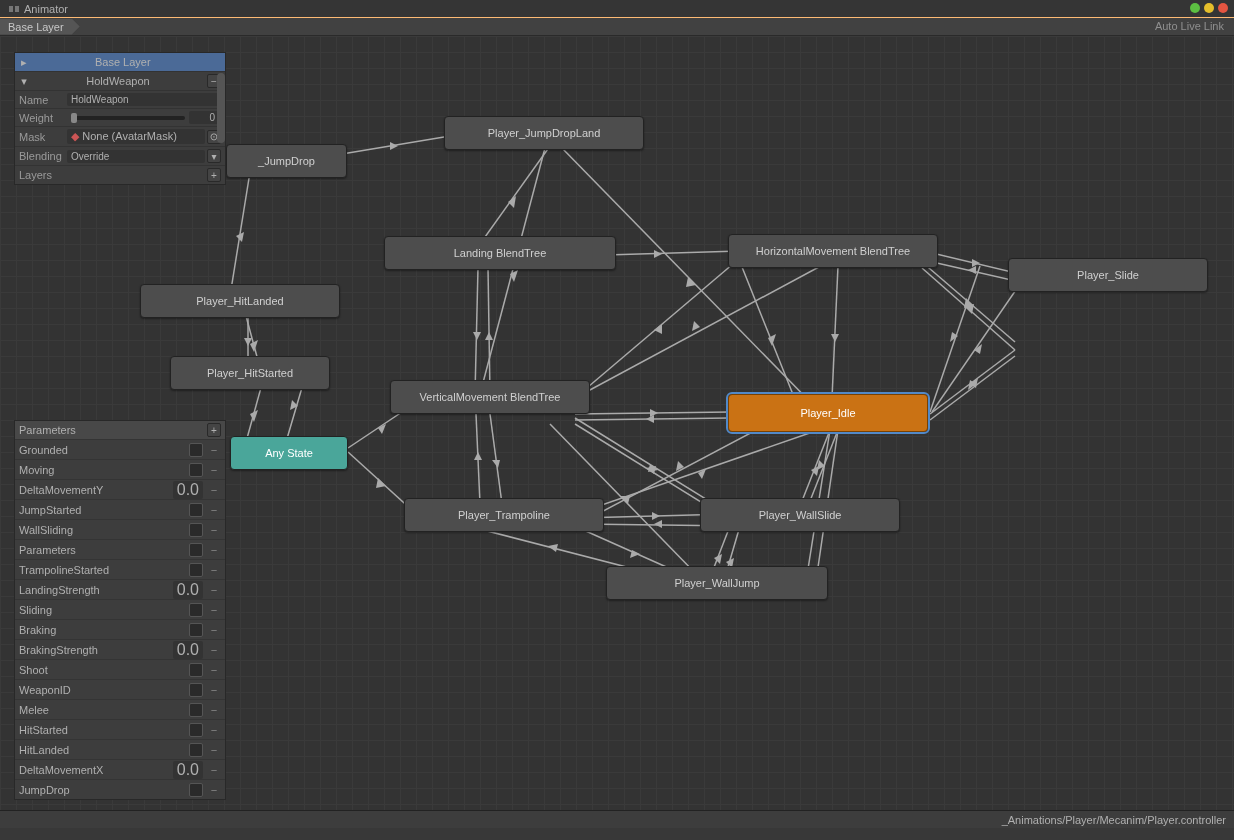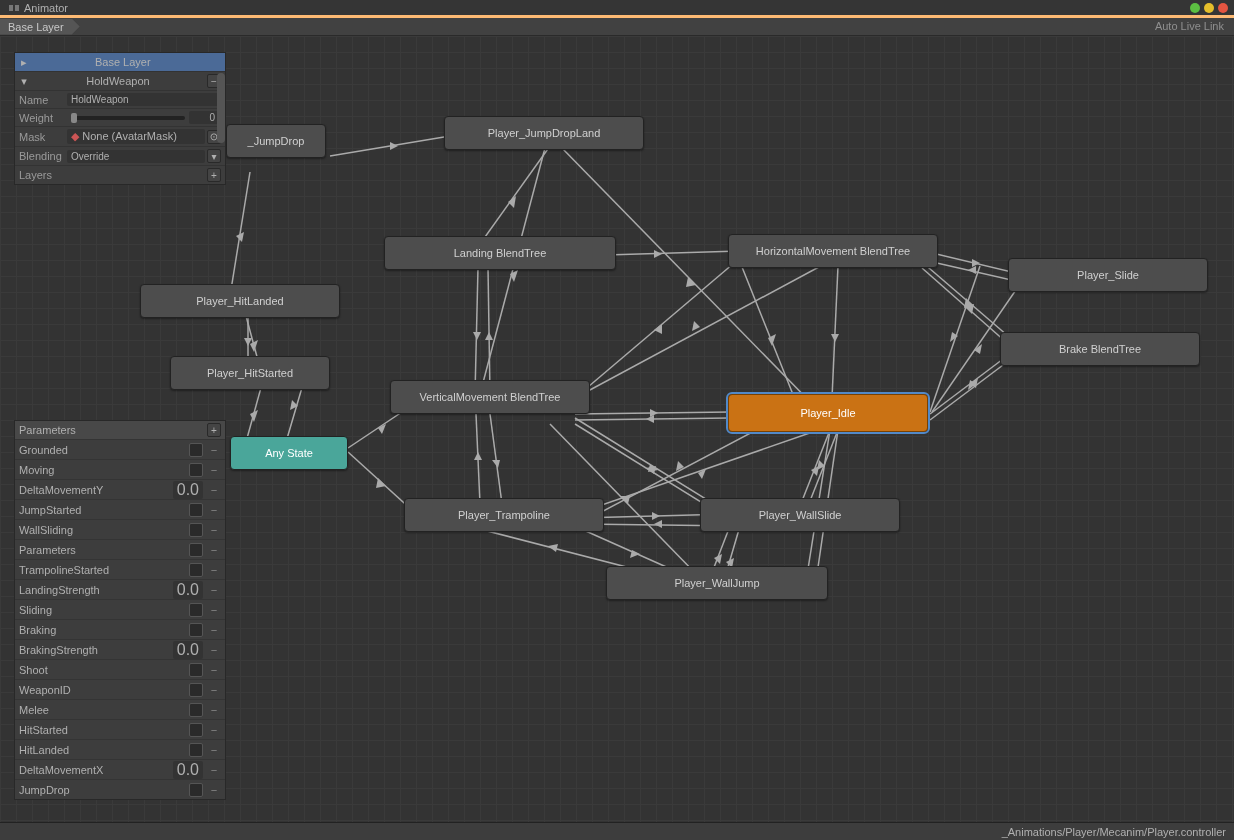--- a/index.html
+++ b/index.html
@@ -1,32 +1,32 @@
 <!DOCTYPE html>
 <html><head>
 <meta charset="utf-8">
 <style>
 * { box-sizing: border-box; margin: 0; padding: 0; font-family: "Lucida Grande", Arial, sans-serif; font-size: 11px; color: #b0b0b0; }
 body { background: #2a2a2a; width: 1234px; height: 840px; overflow: hidden; position: relative; }
 .window { position: relative; width: 1234px; height: 840px; background: #383838; }
-.titlebar { height: 18px; background: #353535; border-bottom: 3px solid #fdba74; display: flex; align-items: center; padding-left: 8px; }
+.titlebar { height: 18px; background: #353535; border-bottom: 1px solid #fdba74; display: flex; align-items: center; padding-left: 8px; }
 .titlebar .window-icon { width: 12px; height: 12px; margin-right: 4px; display: flex; align-items: center; justify-content: center; }
 .titlebar .title { font-size: 11px; }
 .traffic { position: absolute; right: 6px; top: 3px; display: flex; gap: 4px; }
 .traffic span { width: 10px; height: 10px; border-radius: 50%; display: inline-block; }
 .dot-green { background: #5cbf42; }
 .dot-yellow { background: #e5be2b; }
 .dot-red { background: #e55541; }
 .toolbar { height: 18px; background: #414141; display: flex; align-items: stretch; justify-content: space-between; border-bottom: 1px solid #2a2a2a; }
 .breadcrumb { display: flex; align-items: center; }
 .breadcrumb .crumb { padding: 2px 16px 2px 8px; background: #555; font-size: 11px; color: #c8c8c8; position: relative; clip-path: polygon(0 0, calc(100% - 8px) 0, 100% 50%, calc(100% - 8px) 100%, 0 100%); }
 .livelink { padding: 2px 10px; font-size: 11px; color: #8f8f8f; }
 .content { position: absolute; top: 36px; left: 0; right: 0; bottom: 18px; }
 .graph { position: absolute; inset: 0; background: #333; background-image: linear-gradient(#3a3a3a 1px, transparent 1px), linear-gradient(90deg, #3a3a3a 1px, transparent 1px); background-size: 16px 16px; }
-.footerbar { position: absolute; bottom: 0; left: 0; right: 0; height: 18px; background: #3d3d3d; border-top: 1px solid #222; display: flex; align-items: center; justify-content: flex-end; padding-right: 8px; font-size: 10px; color: #7a7a7a; }
+.footerbar { position: absolute; bottom: 12px; left: 0; right: 0; height: 18px; background: #3d3d3d; border-top: 1px solid #222; display: flex; align-items: center; justify-content: flex-end; padding-right: 8px; font-size: 10px; color: #7a7a7a; }
 .node { position: absolute; background: #4d4d4d; border-radius: 4px; border: 1px solid #222; color: #d0d0d0; display: flex; align-items: center; justify-content: center; font-size: 11px; padding: 6px 10px; box-shadow: 0 1px 2px rgba(0,0,0,0.4); text-align: center; }
 .node.anystate { background: #4aa69a; color: #fff; }
 .node.default { background: #ca7214; color: #fff; border: 1px solid #7a4100; outline: 2px solid #5289c8; }
 svg.links { position: absolute; inset: 0; width: 100%; height: 100%; pointer-events: none; }
 svg.links line { stroke: #aaa; stroke-width: 1.5; }
 svg.links polygon { fill: #aaa; }
 .panel { position: absolute; background: #3d3d3d; border: 1px solid #282828; font-size: 11px; }
 .layers-panel { left: 14px; top: 16px; width: 212px; }
 .layer-active { background: #4b6a97; padding: 3px 6px; color: #e6e6e6; text-align: center; }
 .layer-row { display: flex; align-items: center; padding: 2px 4px; border-top: 1px solid #333; }
@@ -161,28 +161,27 @@
             <polygon points="250,378 258,374 254,386"></polygon>
           <line x1="286" y1="406" x2="306" y2="338"></line>
             <polygon points="298,370 290,374 292,364"></polygon>
           <line x1="248" y1="280" x2="248" y2="322"></line>
             <polygon points="244,302 252,302 248,310"></polygon>
           <line x1="980" y1="230" x2="930" y2="376"></line>
             <polygon points="958,300 950,306 952,296"></polygon>
         </g>
       </svg>
 
-      <div class="node" style="left:226px; top:88px; width:100px; height:34px">_JumpDrop</div>
+      <div class="node" style="left:226px; top:108px; width:121px; height:34px">_JumpDrop</div>
       <div class="node" style="left:444px; top:80px; width:200px; height:34px">Player_JumpDropLand</div>
       <div class="node" style="left:384px; top:200px; width:232px; height:34px">Landing BlendTree</div>
       <div class="node" style="left:728px; top:198px; width:210px; height:34px">HorizontalMovement BlendTree</div>
       <div class="node" style="left:1008px; top:222px; width:200px; height:34px">Player_Slide</div>
       <div class="node" style="left:140px; top:248px; width:200px; height:34px">Player_HitLanded</div>
       <div class="node" style="left:170px; top:320px; width:160px; height:34px">Player_HitStarted</div>
-      <div class="node" style="left:1000px; top:296px; width:200px; height:34px">Brake BlendTree</div>
       <div class="node default" style="left:728px; top:358px; width:200px; height:38px">Player_Idle</div>
       <div class="node" style="left:390px; top:344px; width:200px; height:34px">VerticalMovement BlendTree</div>
       <div class="node anystate" style="left:230px; top:400px; width:118px; height:34px">Any State</div>
       <div class="node" style="left:404px; top:462px; width:200px; height:34px">Player_Trampoline</div>
       <div class="node" style="left:700px; top:462px; width:200px; height:34px">Player_WallSlide</div>
       <div class="node" style="left:606px; top:530px; width:222px; height:34px">Player_WallJump</div>
 
       <div class="panel layers-panel">
         <div class="layer-active">
           <span style="float:left">▸</span>

